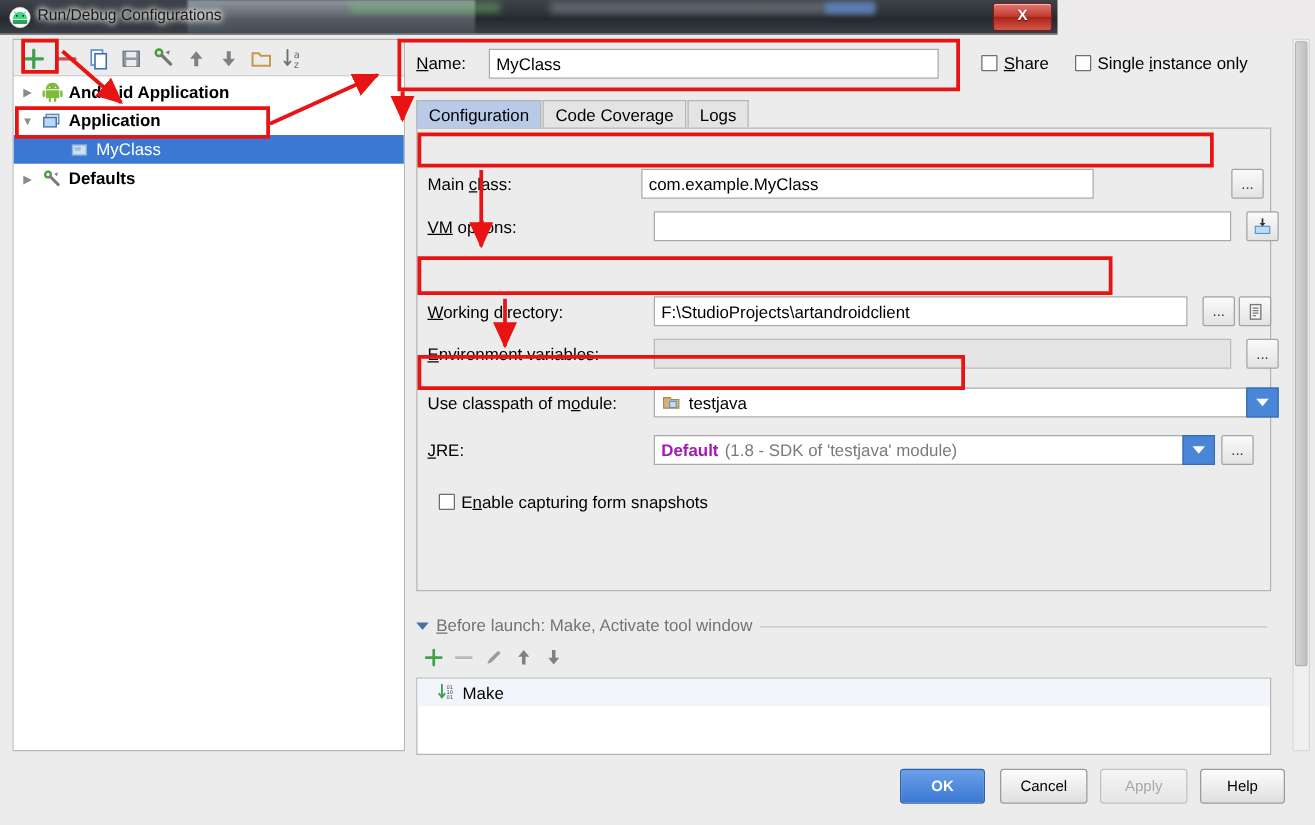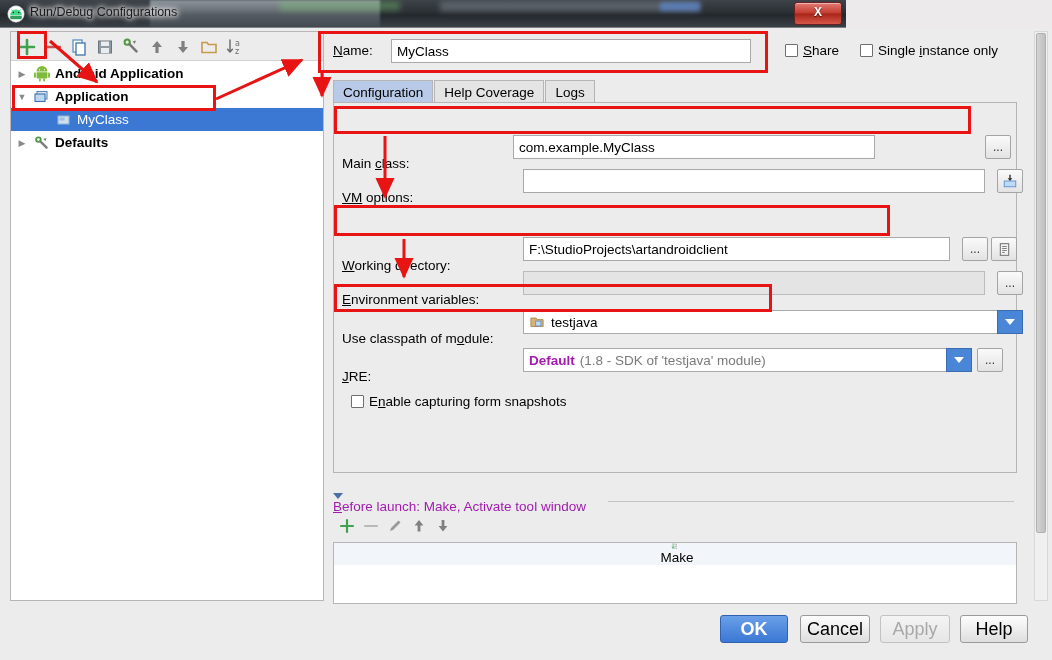--- a/index.html
+++ b/index.html
@@ -157,21 +157,21 @@
 
   .panel-box {
     position:absolute; left:3px; top:71px;
     width: 684px; height: 371px;
     background:#ececec;
     border:1px solid #b5b5b5;
     box-sizing:border-box;
   }
 
   .frow { position:absolute; left:8px; height:26px; }
-  .frow .flabel { position:absolute; left:0; top:5px; font-size:13.5px; color:#000; white-space:nowrap;margin-top:16px;}
+  .frow .flabel { position:absolute; left:0; top:5px; font-size:13.5px; color:#000; white-space:nowrap;}
   .fld {
     position:absolute; height:24px;
     border:1px solid #a9a9a9; background:#fff;
     box-sizing:border-box; padding:2px 5px;
     font-size:13.5px; color:#000;
     display:flex; align-items:center;
     overflow:hidden; white-space:nowrap;
   }
   .fld.disabled { background:#e4e4e4; border-color:#bcbcbc; }
   .sqbtn {
@@ -194,36 +194,35 @@
   .combo-field {
     position:absolute; height:24px;
     border:1px solid #a9a9a9; background:#fff; box-sizing:border-box;
     display:flex; align-items:center; padding-left:5px;
     font-size:13.5px; overflow:hidden; white-space:nowrap;
   }
 
   
   .bl-header {
     position:absolute; left:3px; top:462px;
-    display:flex; align-items:flex-start; font-size:13.5px; color:#a21caf;flex-direction:column;
+    display:flex; align-items:center; font-size:13.5px; color:#737373;
   }
   .bl-tri { width:0;height:0;border-left:5px solid transparent;border-right:5px solid transparent;border-top:6px solid #4a6fa5; margin-right:6px;}
   .bl-line { position:absolute; left:278px; top:470px; width:406px; height:1px; background:#c4c4c4;}
   .bl-toolbar { position:absolute; left:8px; top:486px; height:22px;}
   .bl-tb-icon { position:absolute; top:0; width:18px; height:20px; cursor:pointer;}
   .bl-list {
     position:absolute; left:3px; top:511px;
     width:684px; height:62px;
     background:#fff; border:1px solid #b5b5b5; box-sizing:border-box;
   }
   .bl-item {
     height:22px; background:#f2f5fa;
-    display:flex; align-items:center; font-size:13.5px; padding-left:4px;
+    display:flex; align-items:center; font-size:13.5px; padding-left:16px;
     cursor:pointer;
-    flex-direction:column;
   }
 
   
   .vscroll {
     position:absolute; right:4px; top:3px;
     width:14px; height:570px;
     background:#f0f0f0; border:1px solid #d8d8d8; box-sizing:border-box;
   }
   .vthumb {
     position:absolute; left:1px; top:1px; width:10px; height:500px;
@@ -231,21 +230,21 @@
     border:1px solid #b0b0b0; border-radius:2px; box-sizing:border-box;
     cursor:pointer;
   }
 
   
   .btnbar { position:absolute; left:0; top:578px; width:1052px; height:54px; }
   .btn {
     position:absolute; top:9px; height:28px;
     border:1px solid #9a9a9a; border-radius:3px;
     background: linear-gradient(180deg,#fdfdfd,#dedede);
-    font-size:18px; color:#000;
+    font-size:12px; color:#000;
     display:flex;align-items:center;justify-content:center;
     cursor:pointer;
     box-sizing:border-box;
   }
   .btn.primary {
     background: linear-gradient(180deg,#6ba0e8,#3a78d4);
     border-color:#2f63b0; color:#fff; font-weight:bold;
   }
   .btn.disabled { color:#a8a8a8; background: linear-gradient(180deg,#f4f4f4,#e6e6e6); border-color:#c2c2c2;}
 
@@ -414,21 +413,21 @@
       <div class="cbx-wrap" style="left:530px; top:12px;">
         <span class="cbx"></span>
         <span>Single <span class="u">i</span>nstance only</span>
       </div>
 
       <div class="tabs">
         <div class="tab active">
           <span>Configuration</span>
         </div>
         <div class="tab">
-          <span>Help Coverage</span>
+          <span>Code Coverage</span>
         </div>
         <div class="tab">
           <span>Logs</span>
         </div>
       </div>
 
       <div class="panel-box">
 
         <div class="frow" style="top:32px; width:670px;">
           <div class="flabel">Main <span class="u">c</span>lass:</div>

